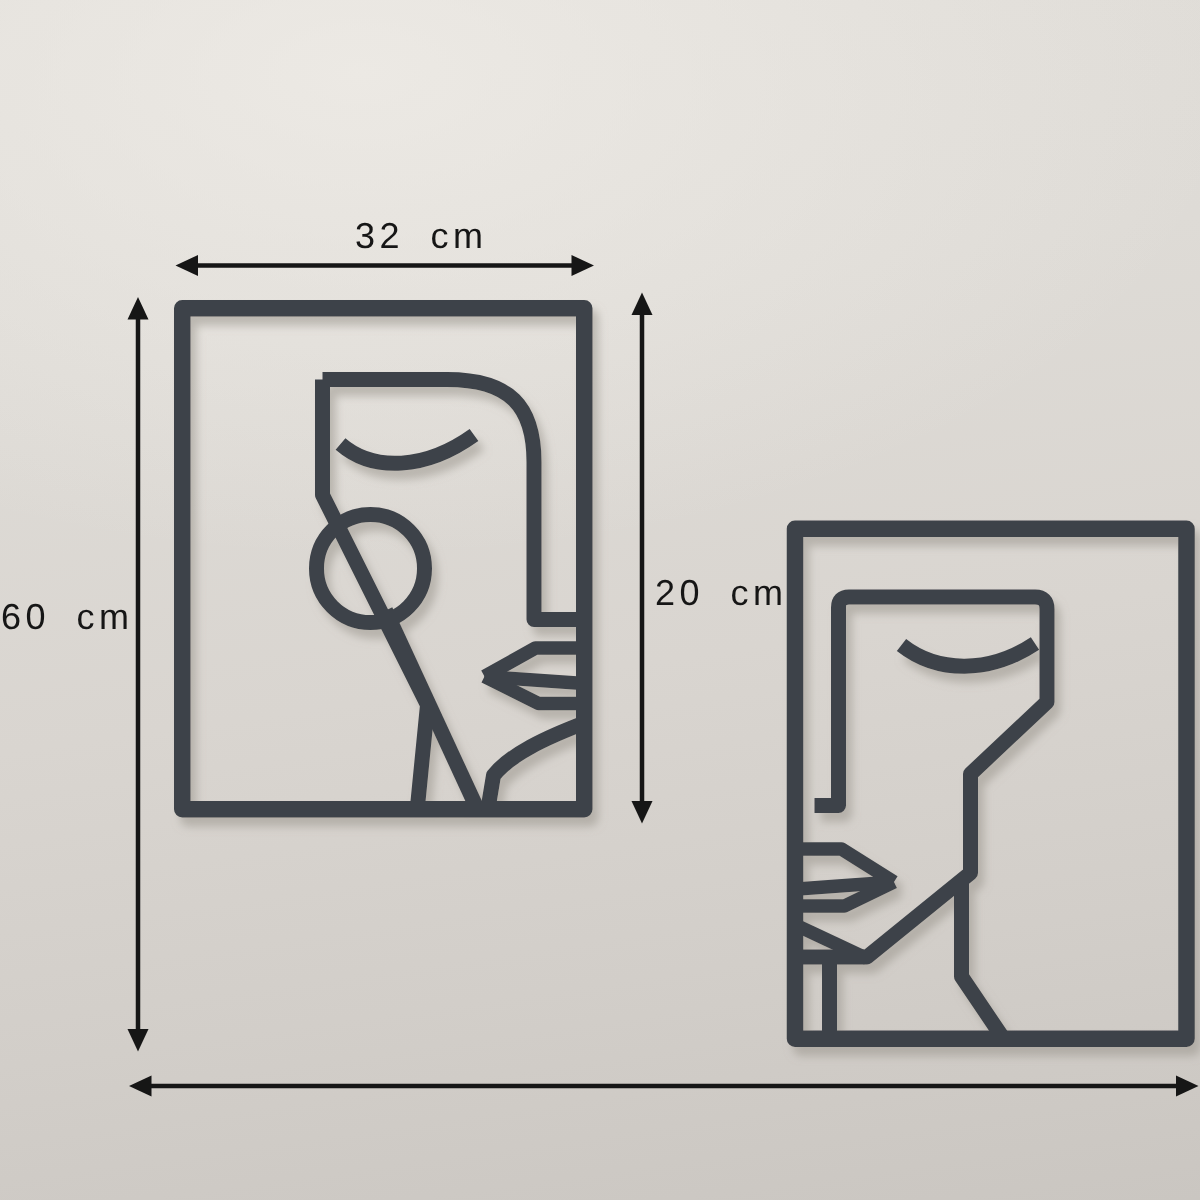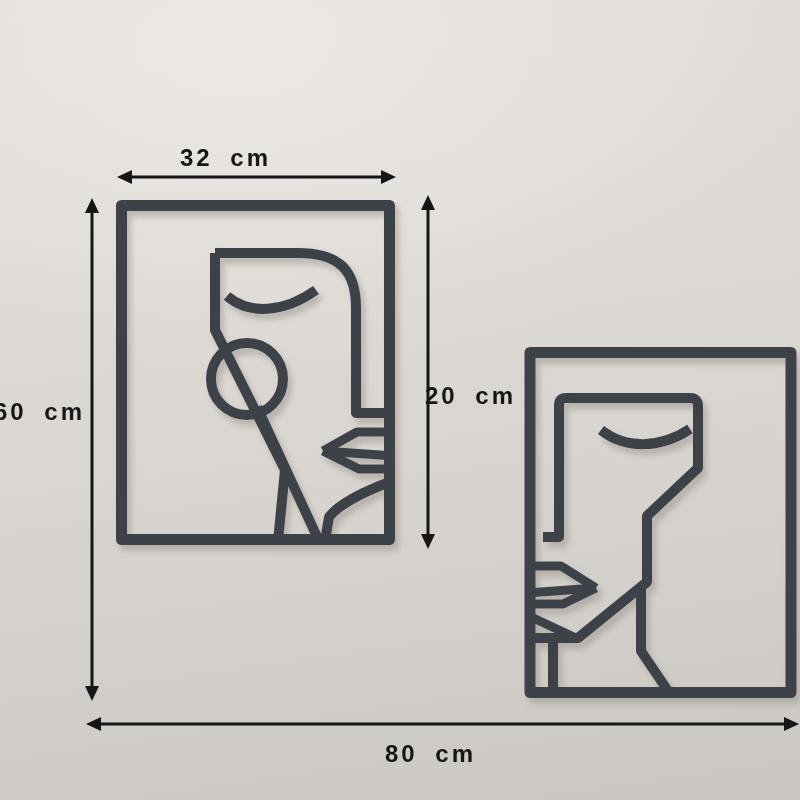--- a/index.html
+++ b/index.html
@@ -22,24 +22,24 @@
     position: absolute;
     left: 0; top: 0;
     width: 800px;
     height: 800px;
     display: block;
   }
   .dim-label {
     position: absolute;
     color: #161616;
     font-size: 24px;
-    font-weight: bold;
+    font-weight: normal;
     letter-spacing: 3px;
     word-spacing: 8px;
-    text-align: left;
+    text-align: right;
     white-space: nowrap;
     line-height: 1;
     user-select: none;
   }
   #label-top    { left: 180px; top: 146px; width: 145px; }
   #label-left   { left: -6px;  top: 400px; width: 95px;  }
   #label-middle { left: 425px; top: 384px; width: 100px; }
   #label-bottom { left: 385px; top: 742px; width: 130px; }
 </style>
 </head>
@@ -110,15 +110,14 @@
       <polygon stroke="none" points="799,724 784,717 784,731"></polygon>
     </g>
   </svg>
 
   <div id="label-top" class="dim-label">32 cm</div>
 
   <div id="label-left" class="dim-label">60 cm</div>
 
   <div id="label-middle" class="dim-label">20 cm</div>
 
-  <div id="label-bottom" class="dim-label">80 cm</div>
 
 </div>
 
 </body></html>

